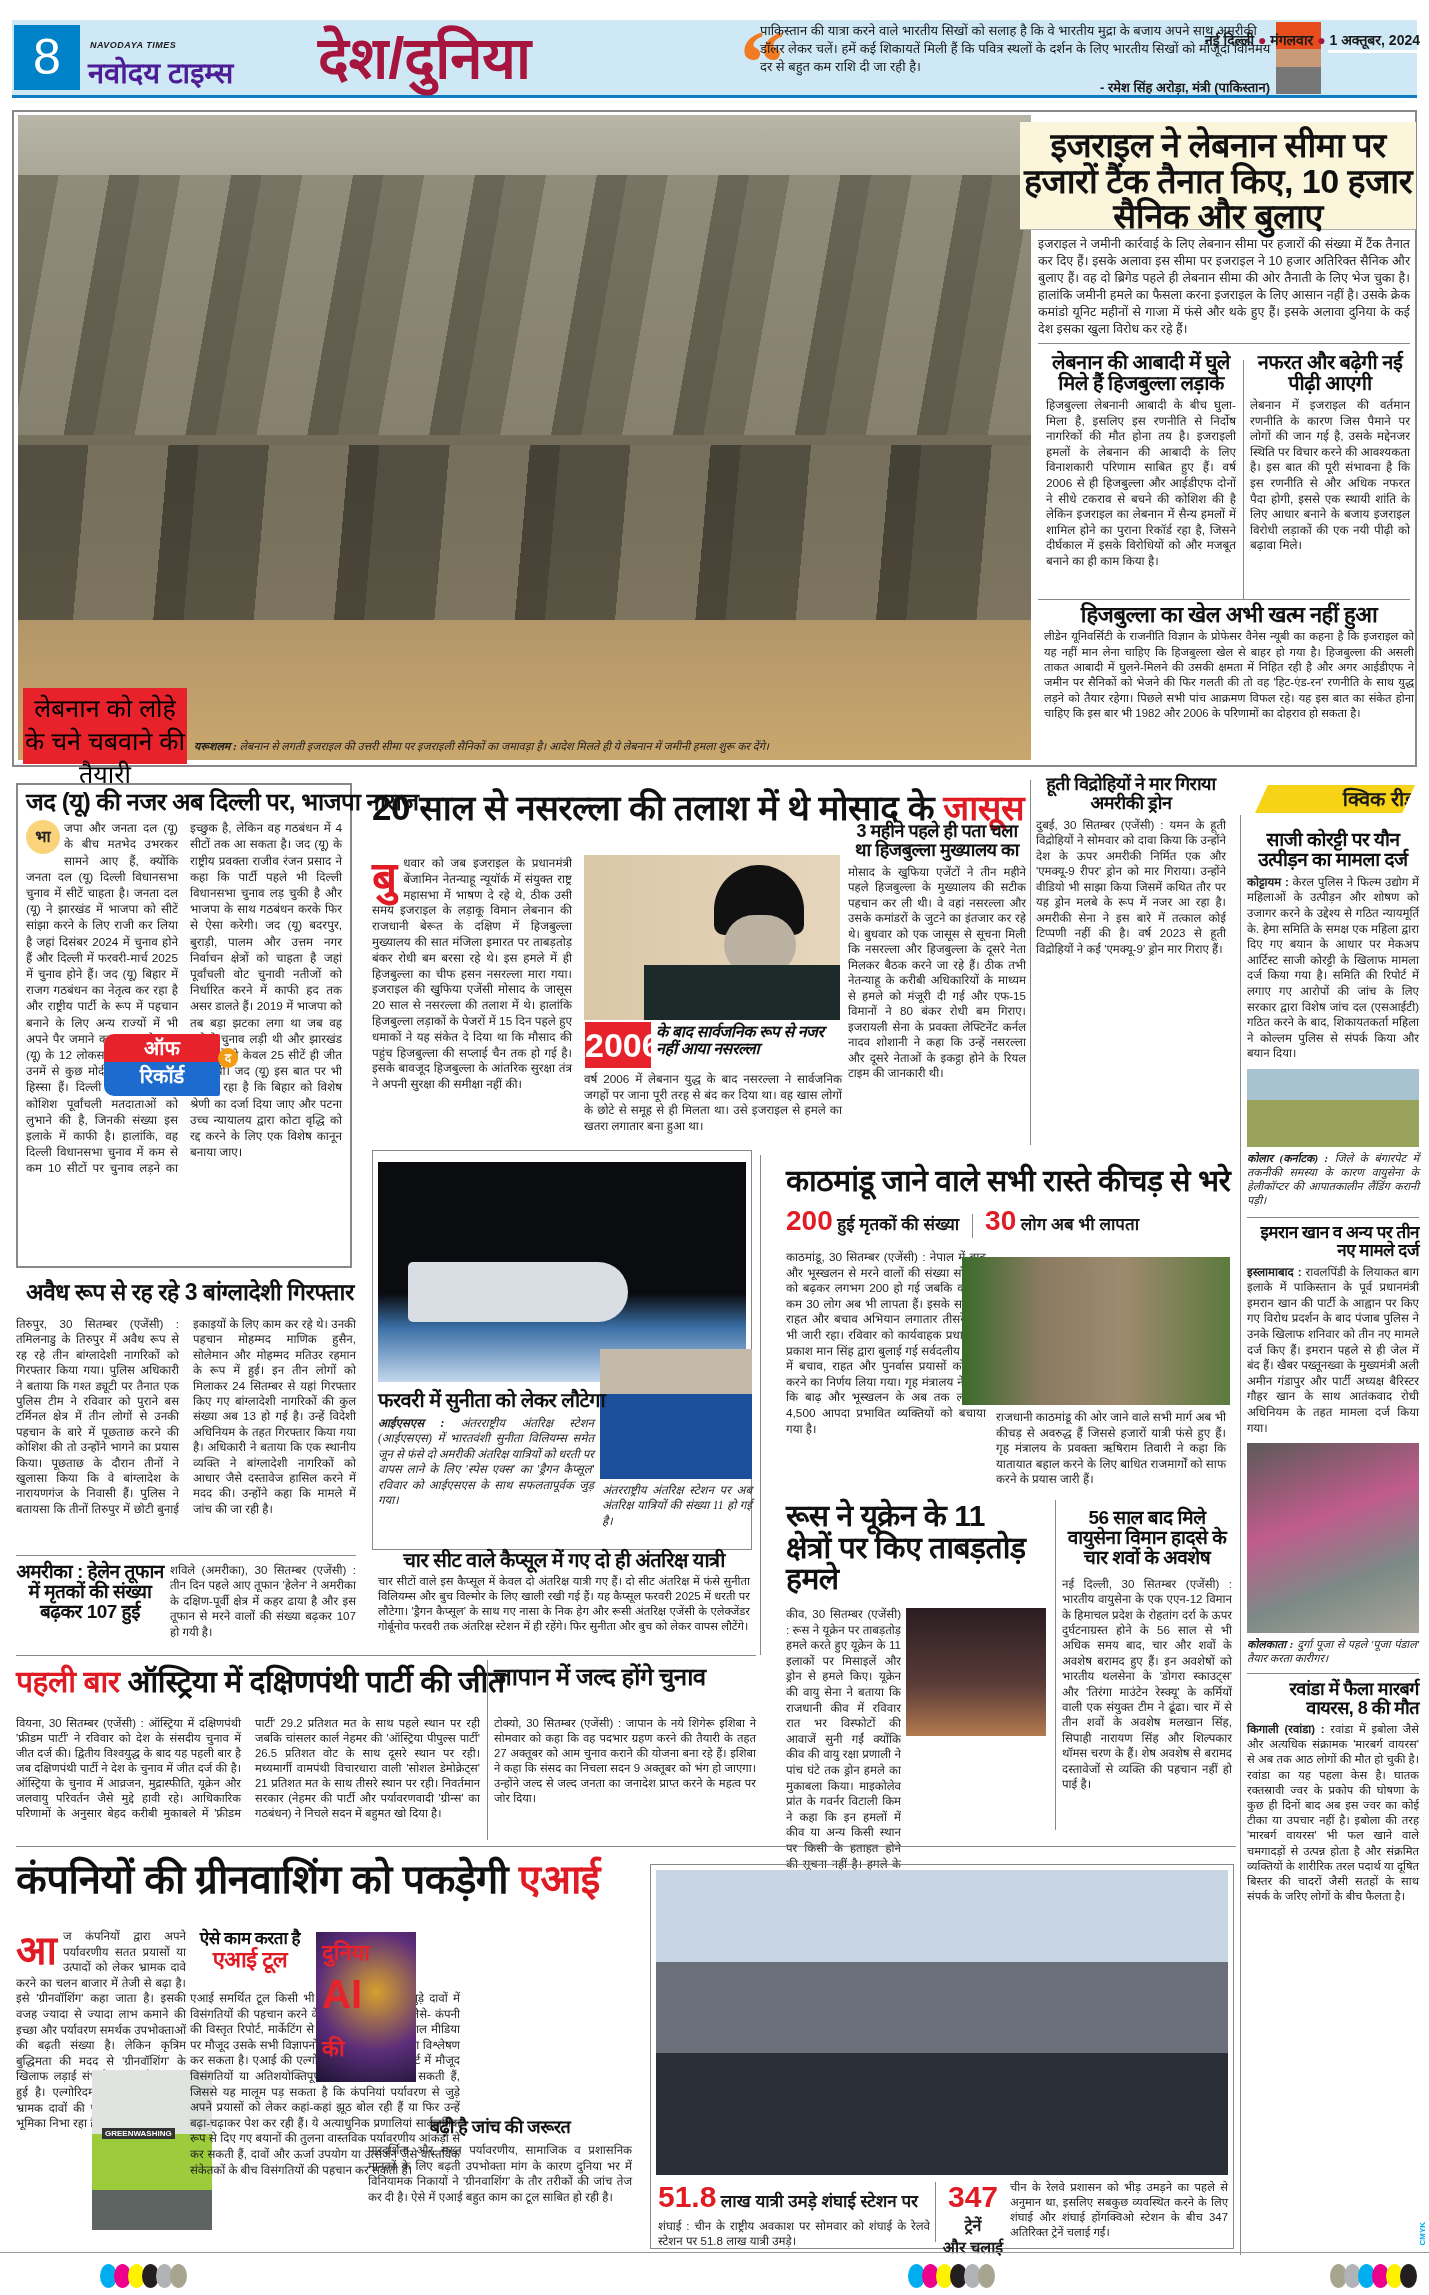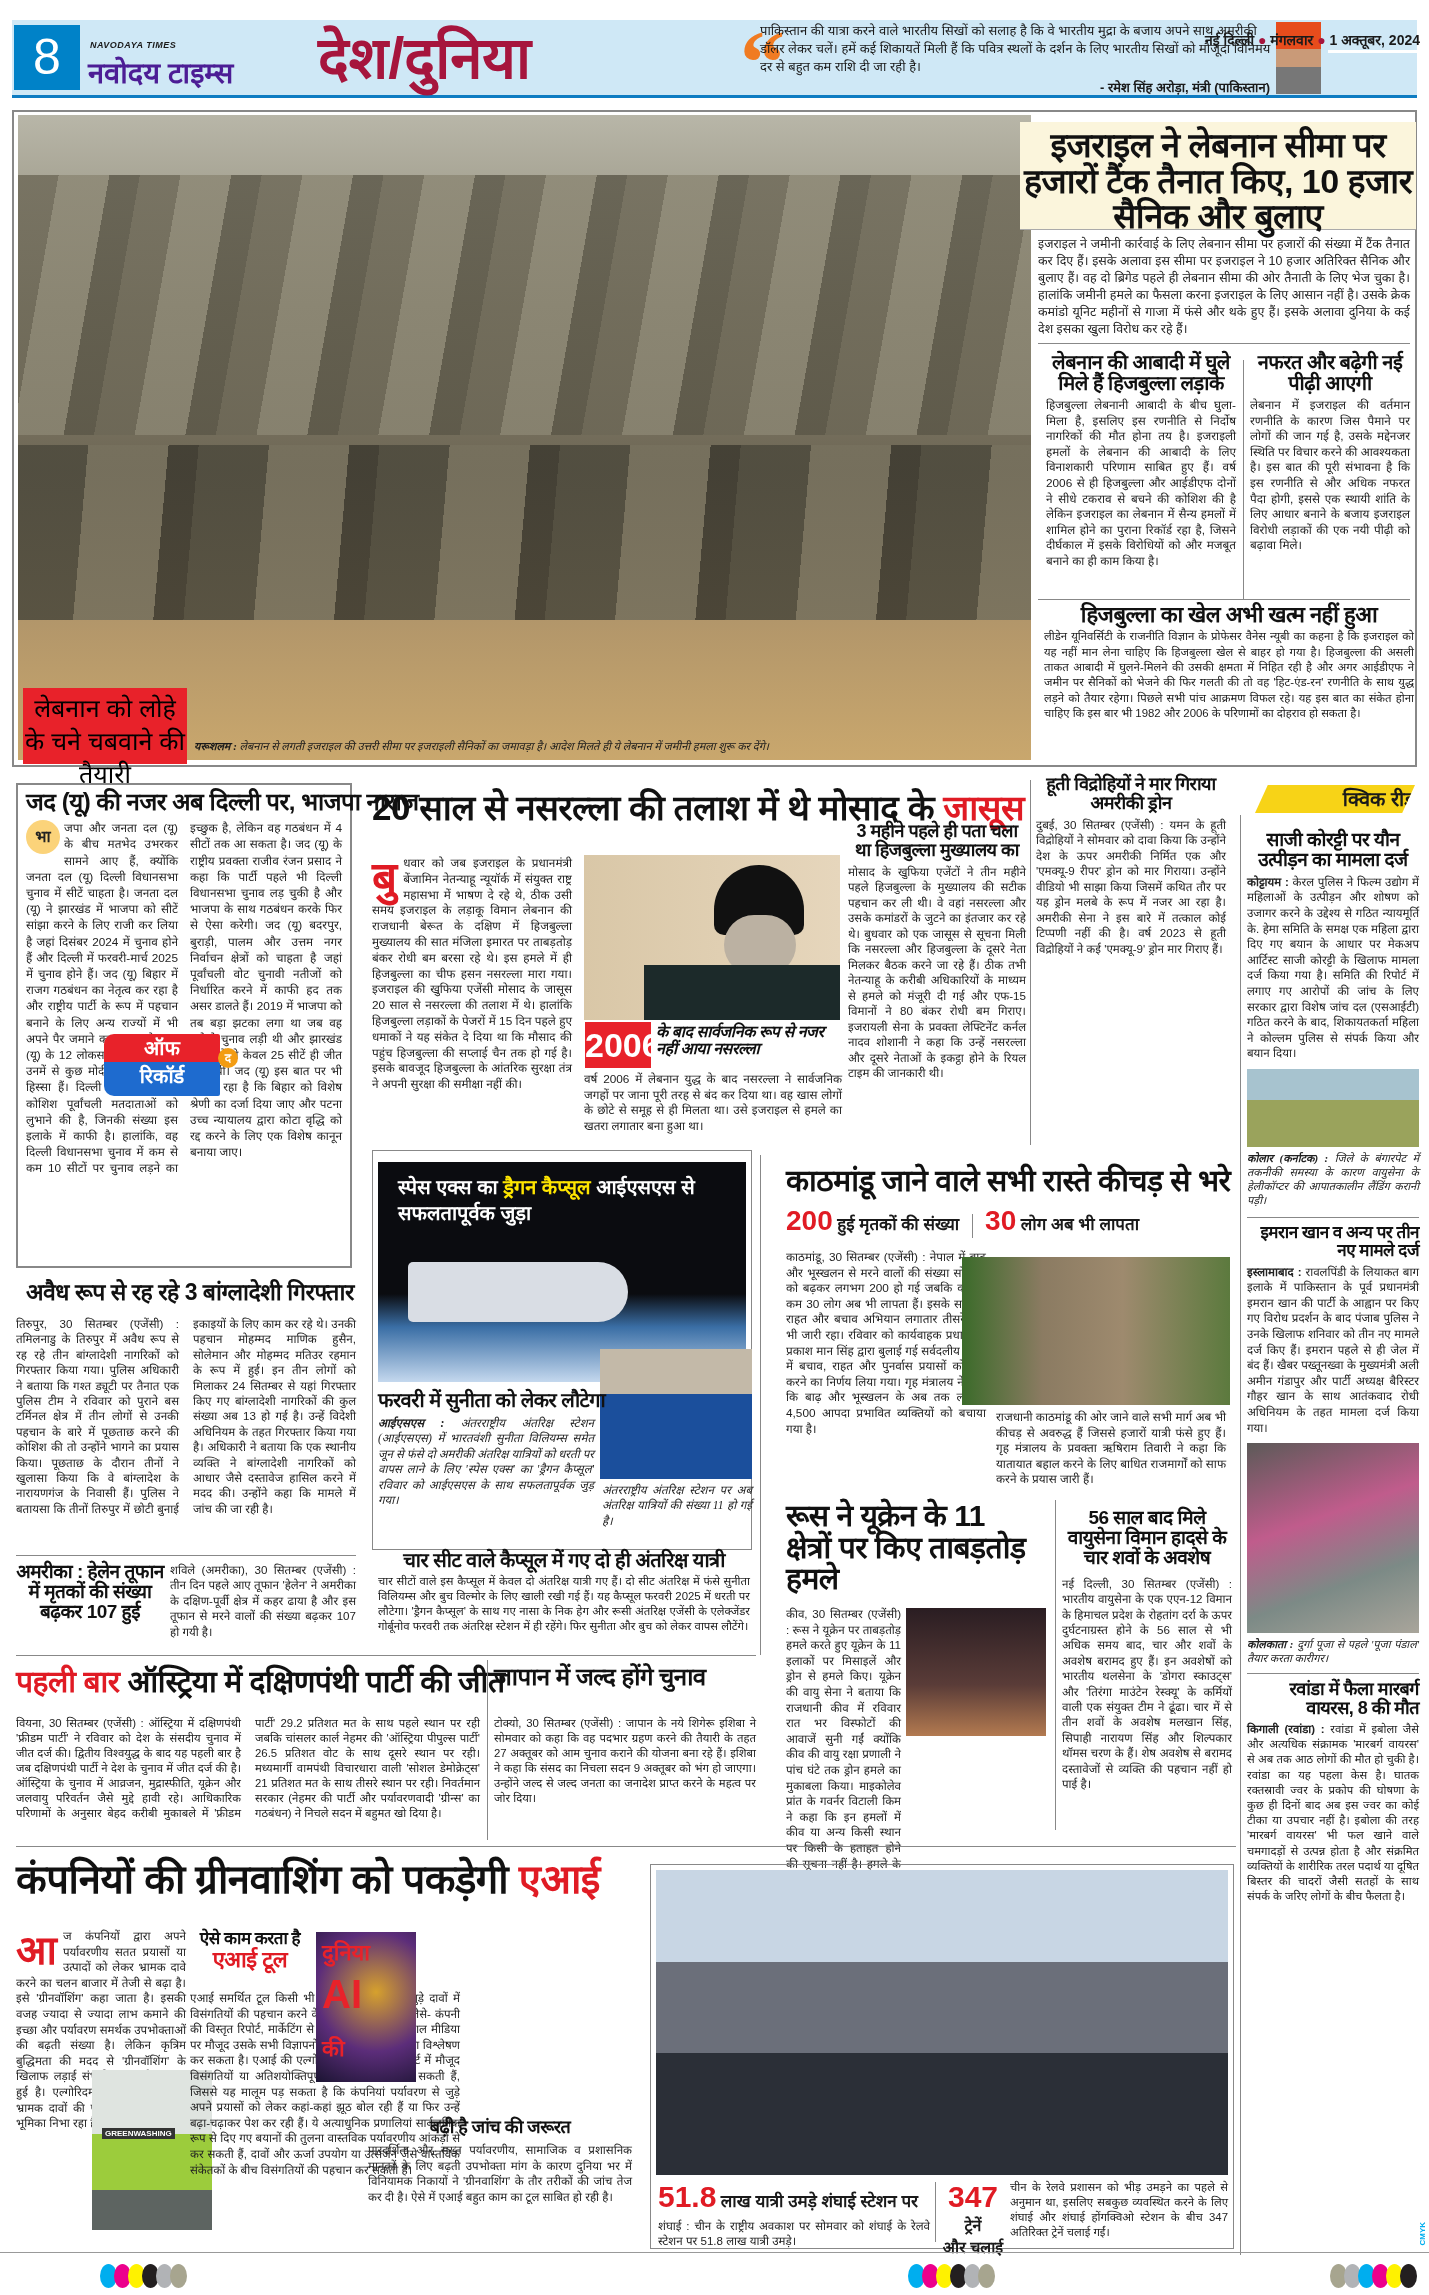--- a/index.html
+++ b/index.html
@@ -160,25 +160,20 @@
   <div class="rule" style="height:1px;margin:8px 0 6px"></div>
   <div class="hl" style="font-size:18px;text-align:right">रवांडा में फैला मारबर्ग वायरस, 8 की मौत</div>
   <div class="body" style="margin-top:4px;font-size:11.4px;line-height:15.2px">
     <b>किगाली (रवांडा) :</b>
     <span>रवांडा में इबोला जैसे और अत्यधिक संक्रामक 'मारबर्ग वायरस' से अब तक आठ लोगों की मौत हो चुकी है। रवांडा का यह पहला केस है। घातक रक्तस्रावी ज्वर के प्रकोप की घोषणा के कुछ ही दिनों बाद अब इस ज्वर का कोई टीका या उपचार नहीं है। इबोला की तरह 'मारबर्ग वायरस' भी फल खाने वाले चमगादड़ों से उत्पन्न होता है और संक्रमित व्यक्तियों के शारीरिक तरल पदार्थ या दूषित बिस्तर की चादरों जैसी सतहों के साथ संपर्क के जरिए लोगों के बीच फैलता है।</span>
   </div>
 </div>
 
 <div class="abs" style="left:372px;top:1150px;width:380px;height:400px;border:1px solid #888"></div>
 <div class="abs photo" style="left:378px;top:1162px;width:368px;height:220px;background:linear-gradient(#0b0c10 0 60%,#3a6ea5 75%,#c4d8ee)">
-  <div style="position:absolute;left:20px;top:12px;color:#fff;font-weight:bold;font-size:20px;line-height:26px;width:300px">
-    <span>स्पेस एक्स का</span>
-    <span style="color:#ffe600">ड्रैगन कैप्सूल</span>
-    <span>आईएसएस से सफलतापूर्वक जुड़ा</span>
-  </div>
   <div style="position:absolute;left:30px;top:100px;width:220px;height:60px;border-radius:10px 60px 60px 10px;background:#d9dde4"></div>
 </div>
 <div class="abs photo" style="left:600px;top:1349px;width:152px;height:130px;background:linear-gradient(#c3b9a8 0 35%,#1b4f9c 35%)"></div>
 <div class="abs hl" style="left:378px;top:1390px;font-size:20px">फरवरी में सुनीता को लेकर लौटेगा</div>
 <div class="abs body" style="left:378px;top:1416px;width:216px;font-size:11.6px;line-height:15.4px;font-style:italic;font-family:'Liberation Serif',serif">
   <b>आईएसएस :</b>
   <span>अंतरराष्ट्रीय अंतरिक्ष स्टेशन (आईएसएस) में भारतवंशी सुनीता विलियम्स समेत जून से फंसे दो अमरीकी अंतरिक्ष यात्रियों को धरती पर वापस लाने के लिए 'स्पेस एक्स' का 'ड्रैगन कैप्सूल' रविवार को आईएसएस के साथ सफलतापूर्वक जुड़ गया।</span>
 </div>
 <div class="abs body" style="left:602px;top:1483px;width:150px;font-size:11.6px;line-height:15.4px;font-style:italic;font-family:'Liberation Serif',serif">अंतरराष्ट्रीय अंतरिक्ष स्टेशन पर अब अंतरिक्ष यात्रियों की संख्या 11 हो गई है।</div>
 <div class="abs hl" style="left:378px;top:1550px;width:372px;font-size:20px;text-align:center">चार सीट वाले कैप्सूल में गए दो ही अंतरिक्ष यात्री</div>

